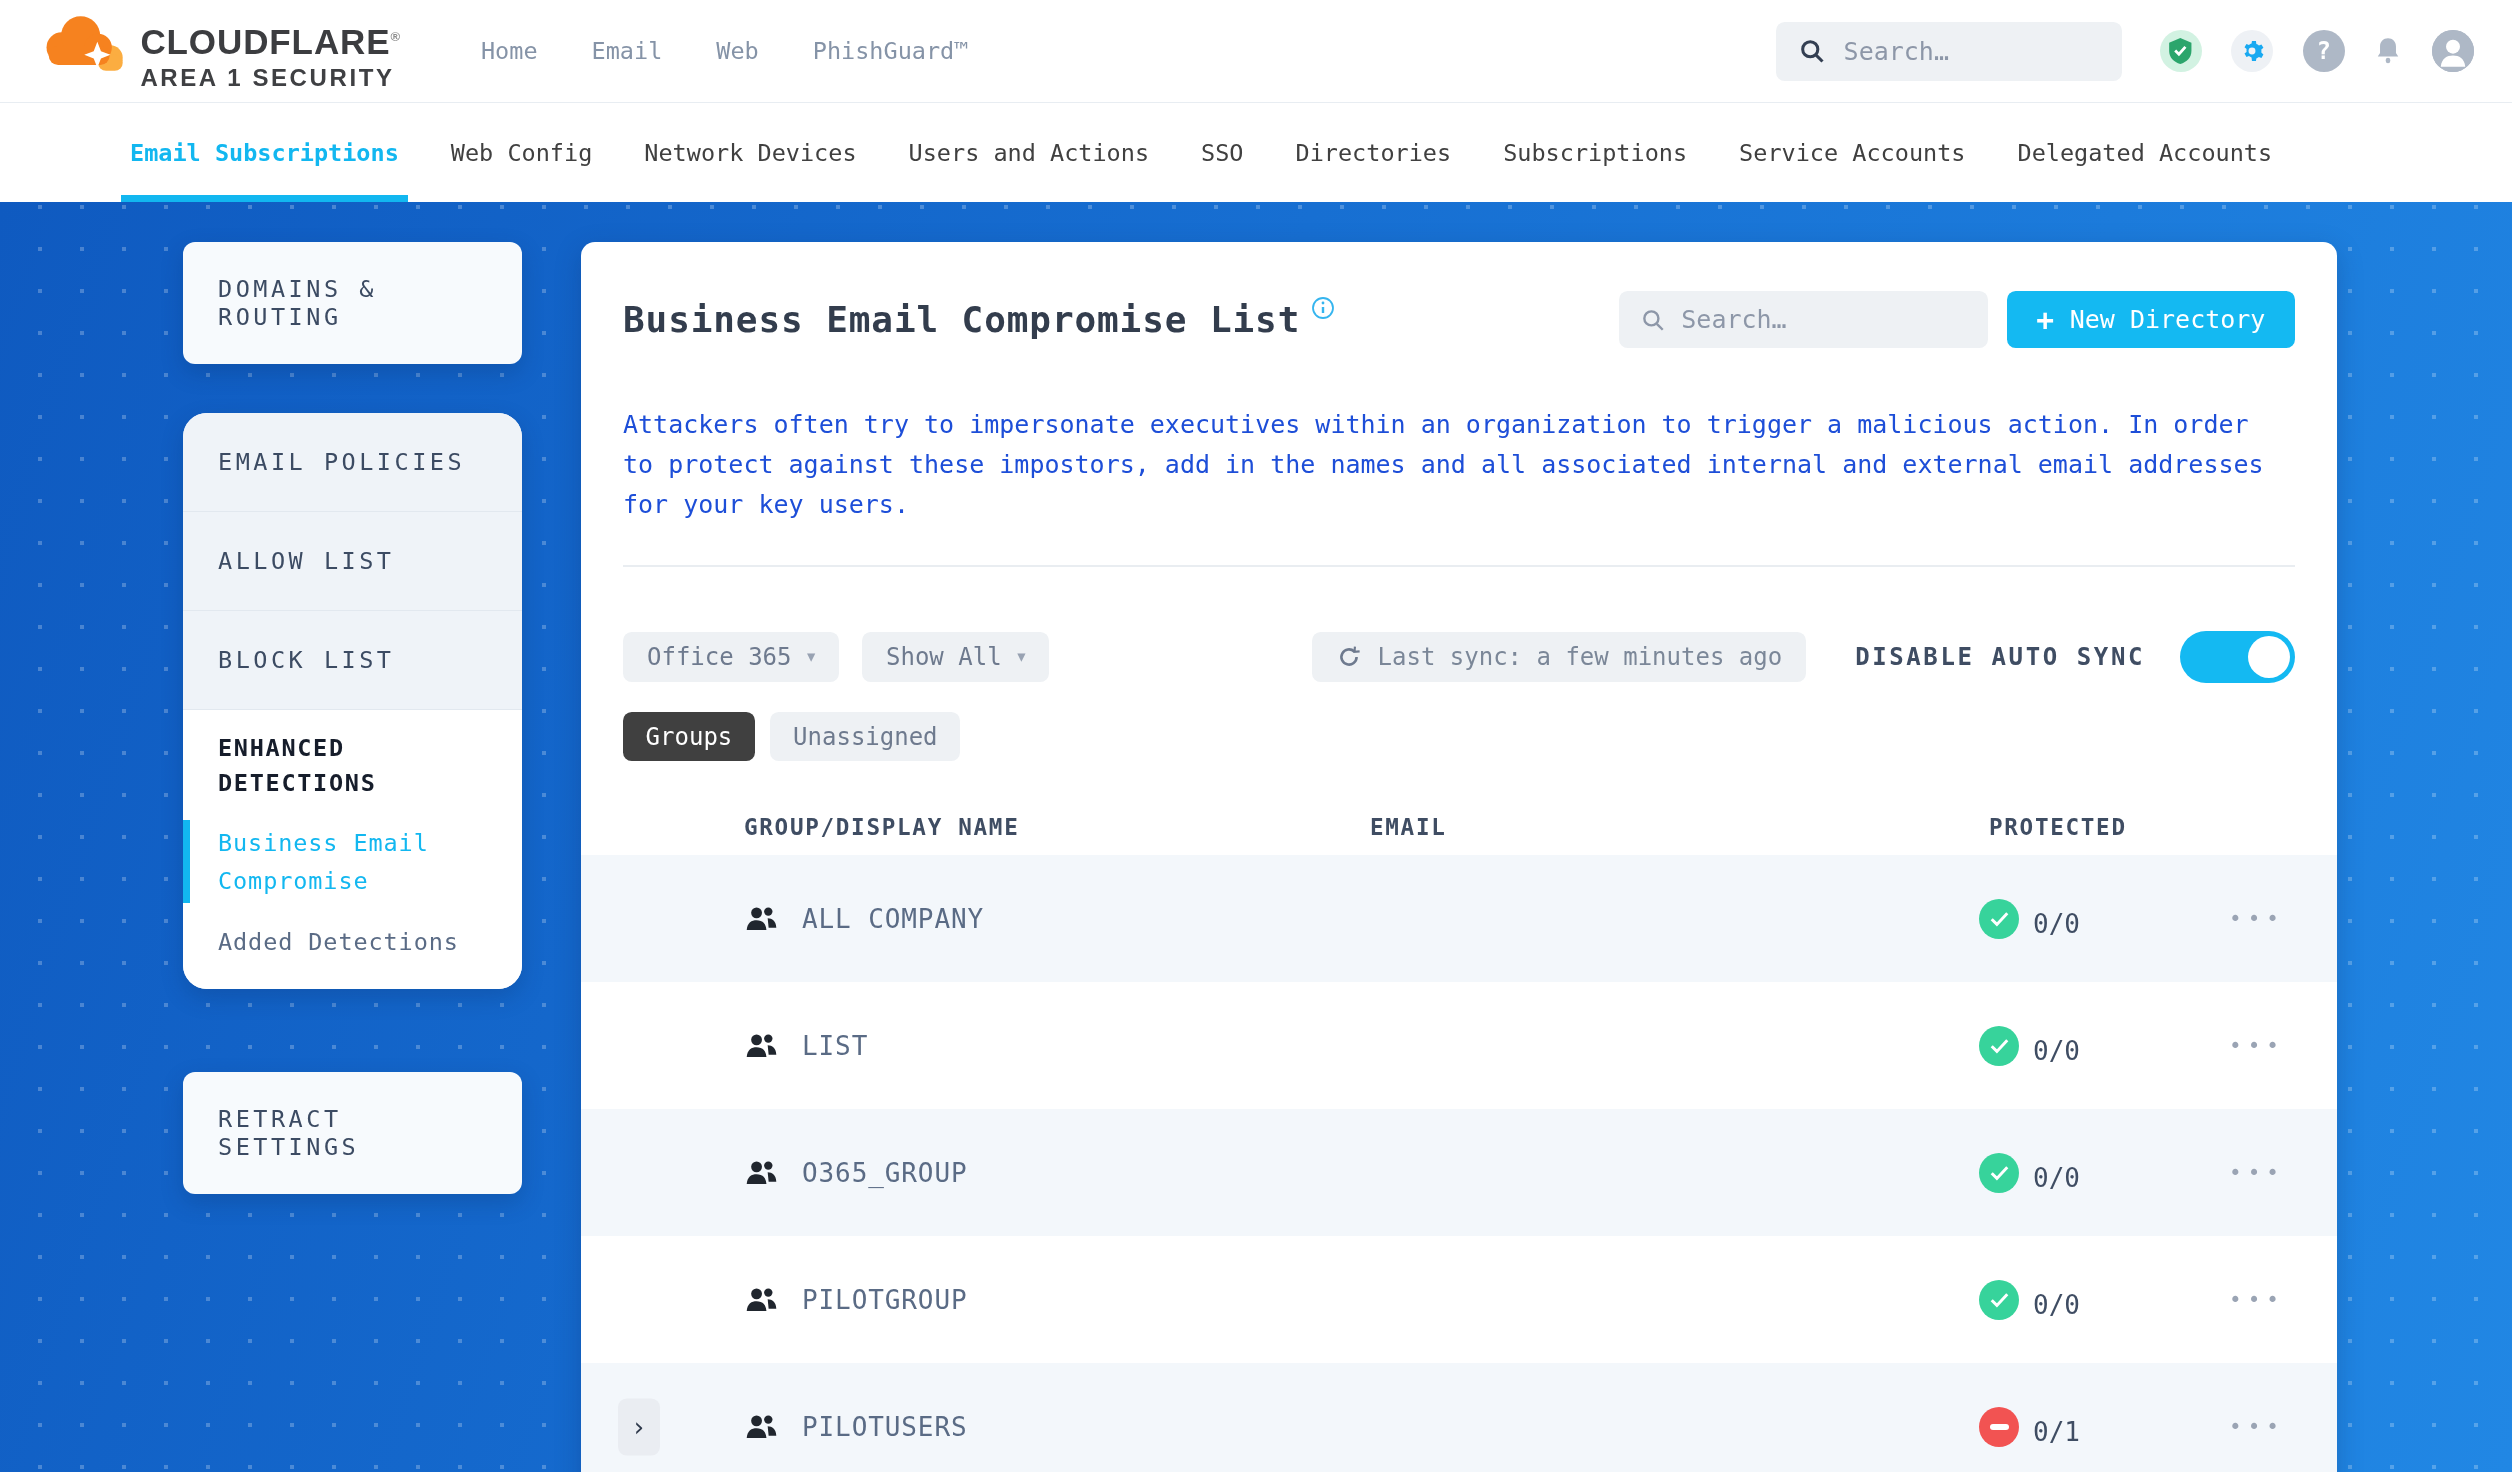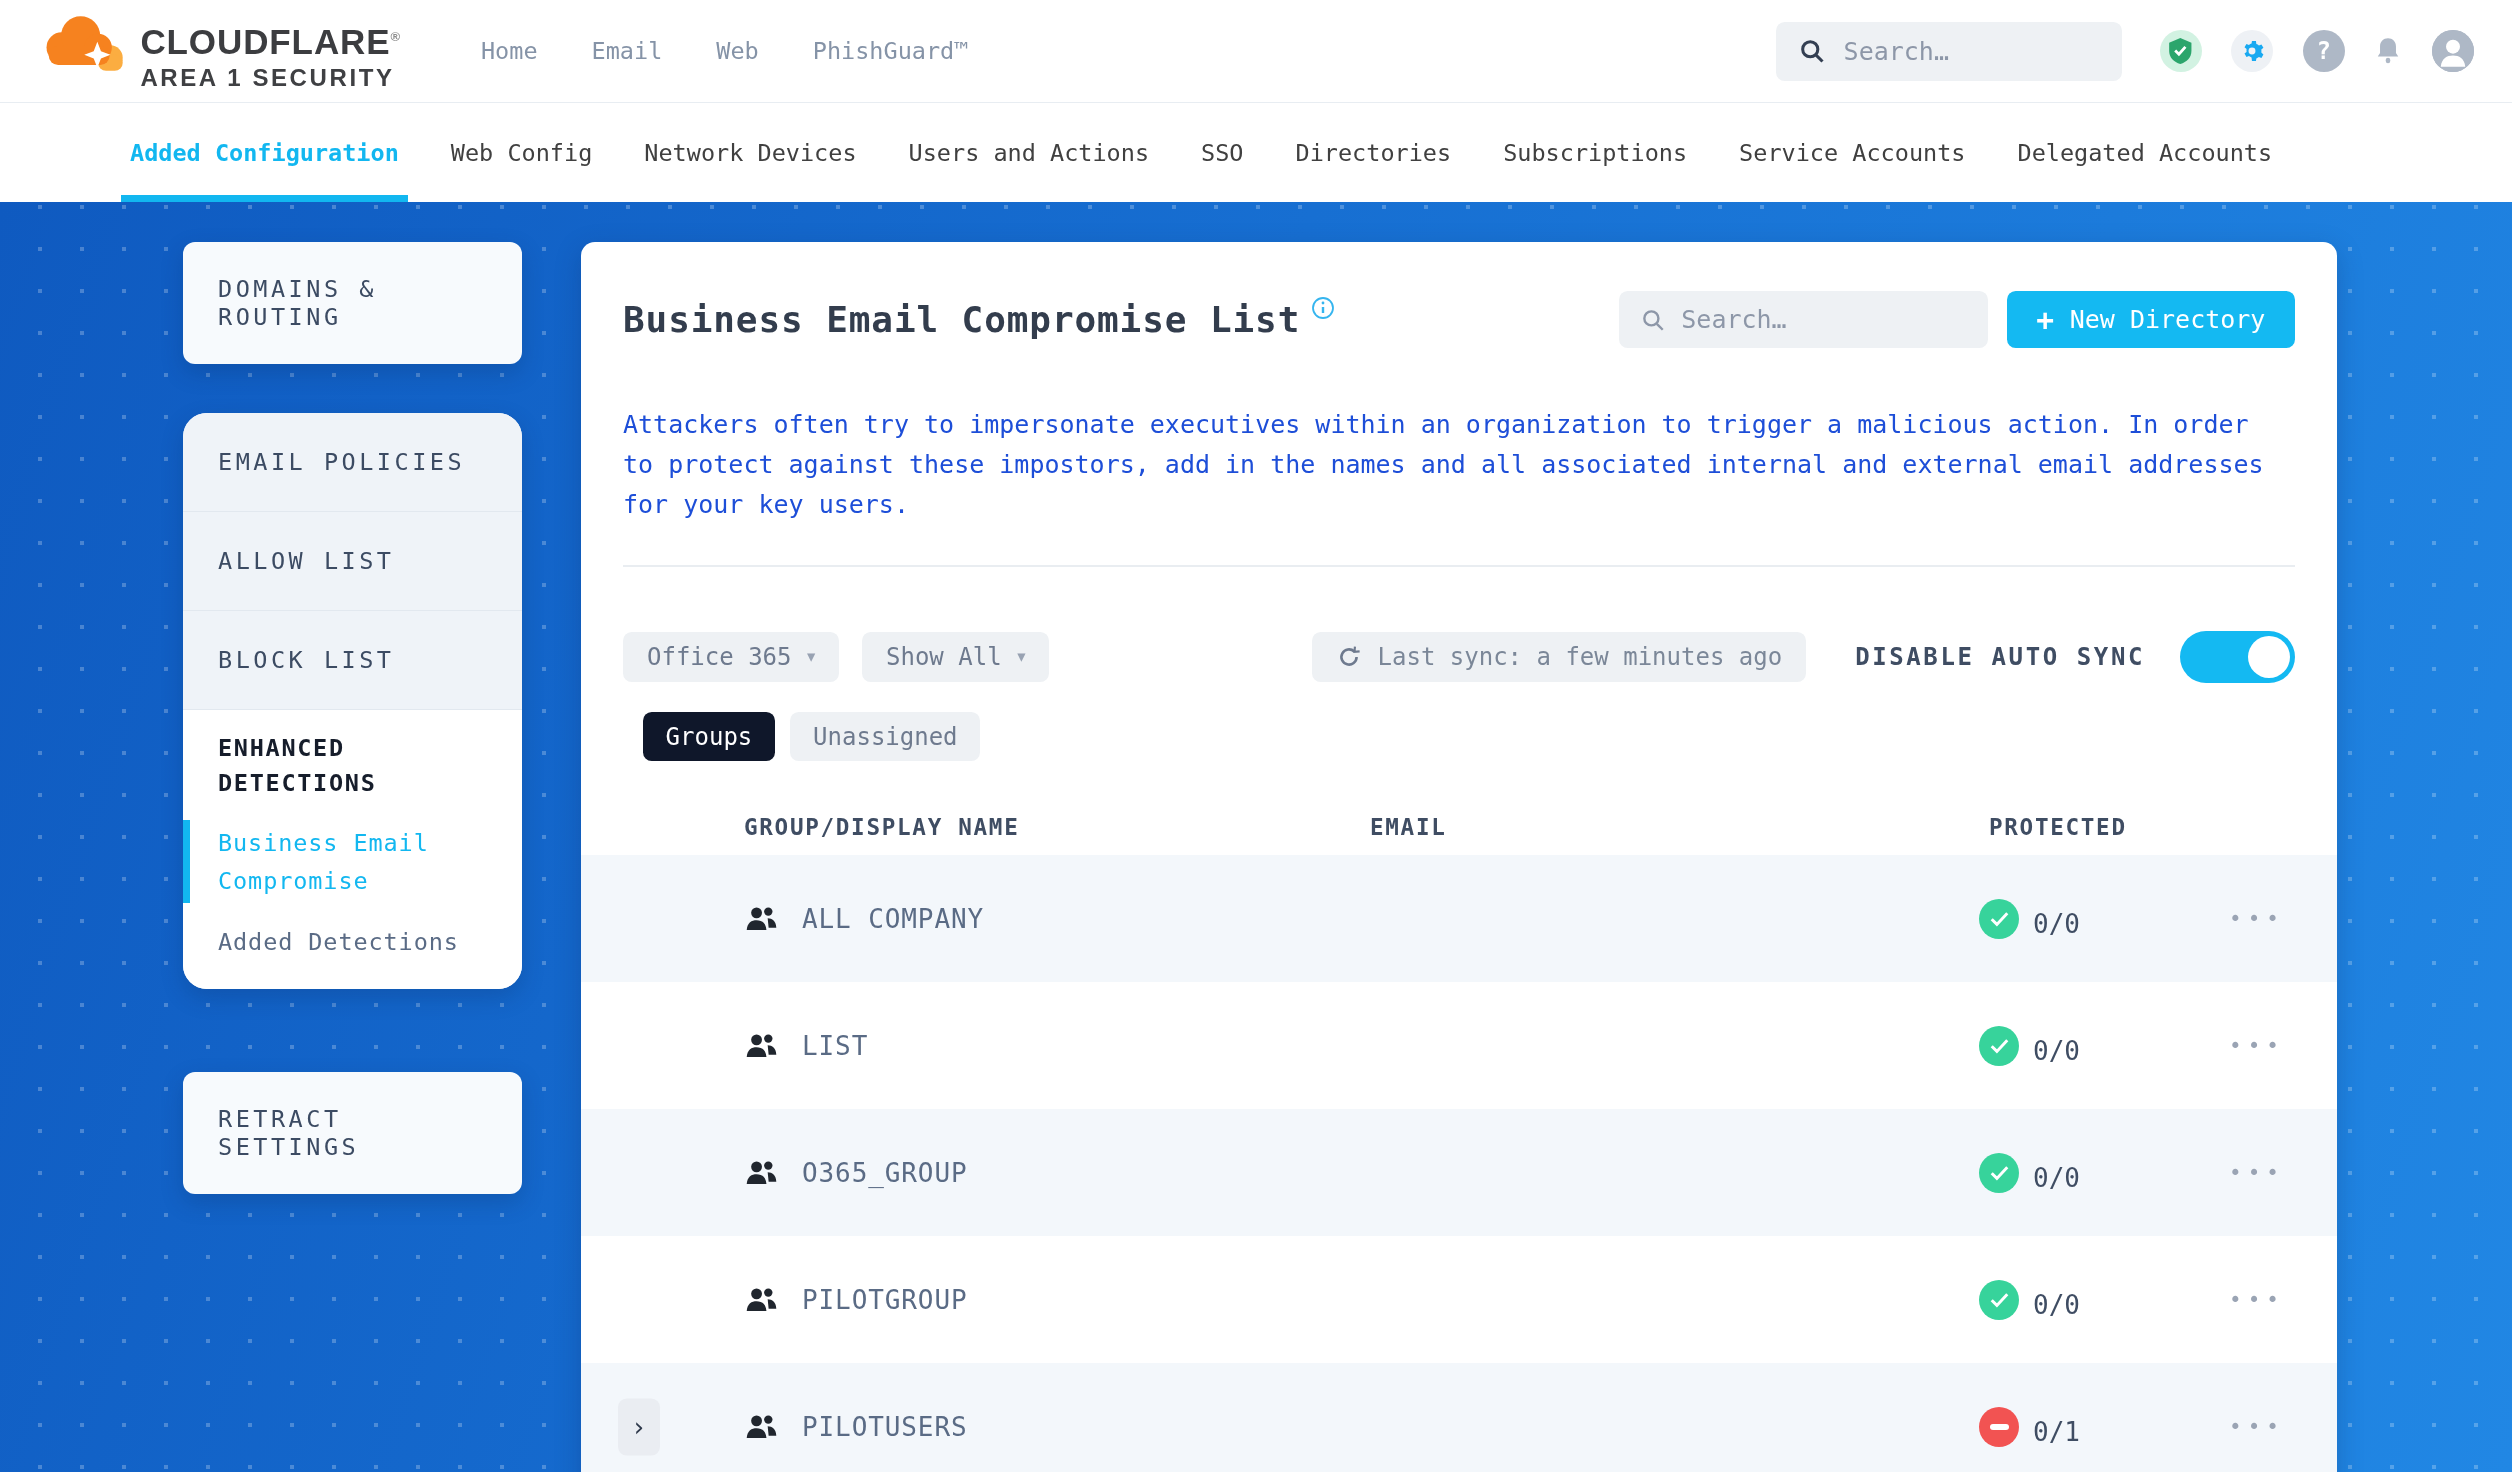--- a/index.html
+++ b/index.html
@@ -91,21 +91,21 @@
   .pill + .pill { margin-left:22.6px; }
   .sync-label { margin-left:49px; font-size:24px; font-weight:bold; color:#3f4d63;
     letter-spacing:2.6px; white-space:nowrap; }
   .toggle { margin-left:35px; width:115px; height:52px; border-radius:26px;
     background:#14b9f2; position:relative; cursor:pointer; flex:0 0 auto; }
   .toggle .knob { position:absolute; top:5.2px; right:5.2px; width:42px; height:42px;
     border-radius:50%; background:#fff; }
   .m-viewtabs { margin:29.6px 42px 0; display:flex; gap:15.6px; }
   .vtab { height:49px; border-radius:8.7px; padding:0 22.6px; display:flex;
     align-items:center; font-size:24px; cursor:pointer; }
-  .vtab.active { background:#0f172a; color:#fff;margin-left:20px; }
+  .vtab.active { background:#404040; color:#fff; }
   .vtab.idle { background:#eef1f4; color:#6e7a8e; }
   .thead { position:relative; height:56px; margin-top:38px; }
   .th { position:absolute; top:50%; transform:translateY(-50%); font-size:22.6px;
     font-weight:bold; color:#3f4d63; letter-spacing:1.7px; white-space:nowrap; }
   .th.c1 { left:163px; } .th.c2 { left:789px; } .th.c3 { left:1408px; }
   .trow { position:relative; height:127px; background:#fff; }
   .trow.lt { background:#f3f7fb; }
   .cell { position:absolute; top:50%; transform:translateY(-50%); }
   .cell-chevron { left:37px; width:42px; height:57px; border-radius:8.7px; background:#eaedf2;
     display:flex; align-items:center; justify-content:center; cursor:pointer; }
@@ -190,21 +190,21 @@
       <svg width="42" height="42" viewBox="0 0 48 48">
           <circle cx="24" cy="24" r="24" fill="#aeb8c6"></circle>
           <circle cx="24" cy="19" r="8" fill="#fff"></circle>
           <path d="M10 42 C11 32 17 29 24 29 C31 29 37 32 38 42 Z" fill="#fff"></path>
         </svg>
     </span>
   </div>
 </div>
 
 <div class="tabsbar">
-  <span class="tab active">Added Configuration</span>
+  <span class="tab active">Email Subscriptions</span>
   <span class="tab">Web Config</span>
   <span class="tab">Network Devices</span>
   <span class="tab">Users and Actions</span>
   <span class="tab">SSO</span>
   <span class="tab">Directories</span>
   <span class="tab">Subscriptions</span>
   <span class="tab">Service Accounts</span>
   <span class="tab">Delegated Accounts</span>
 </div>
 

